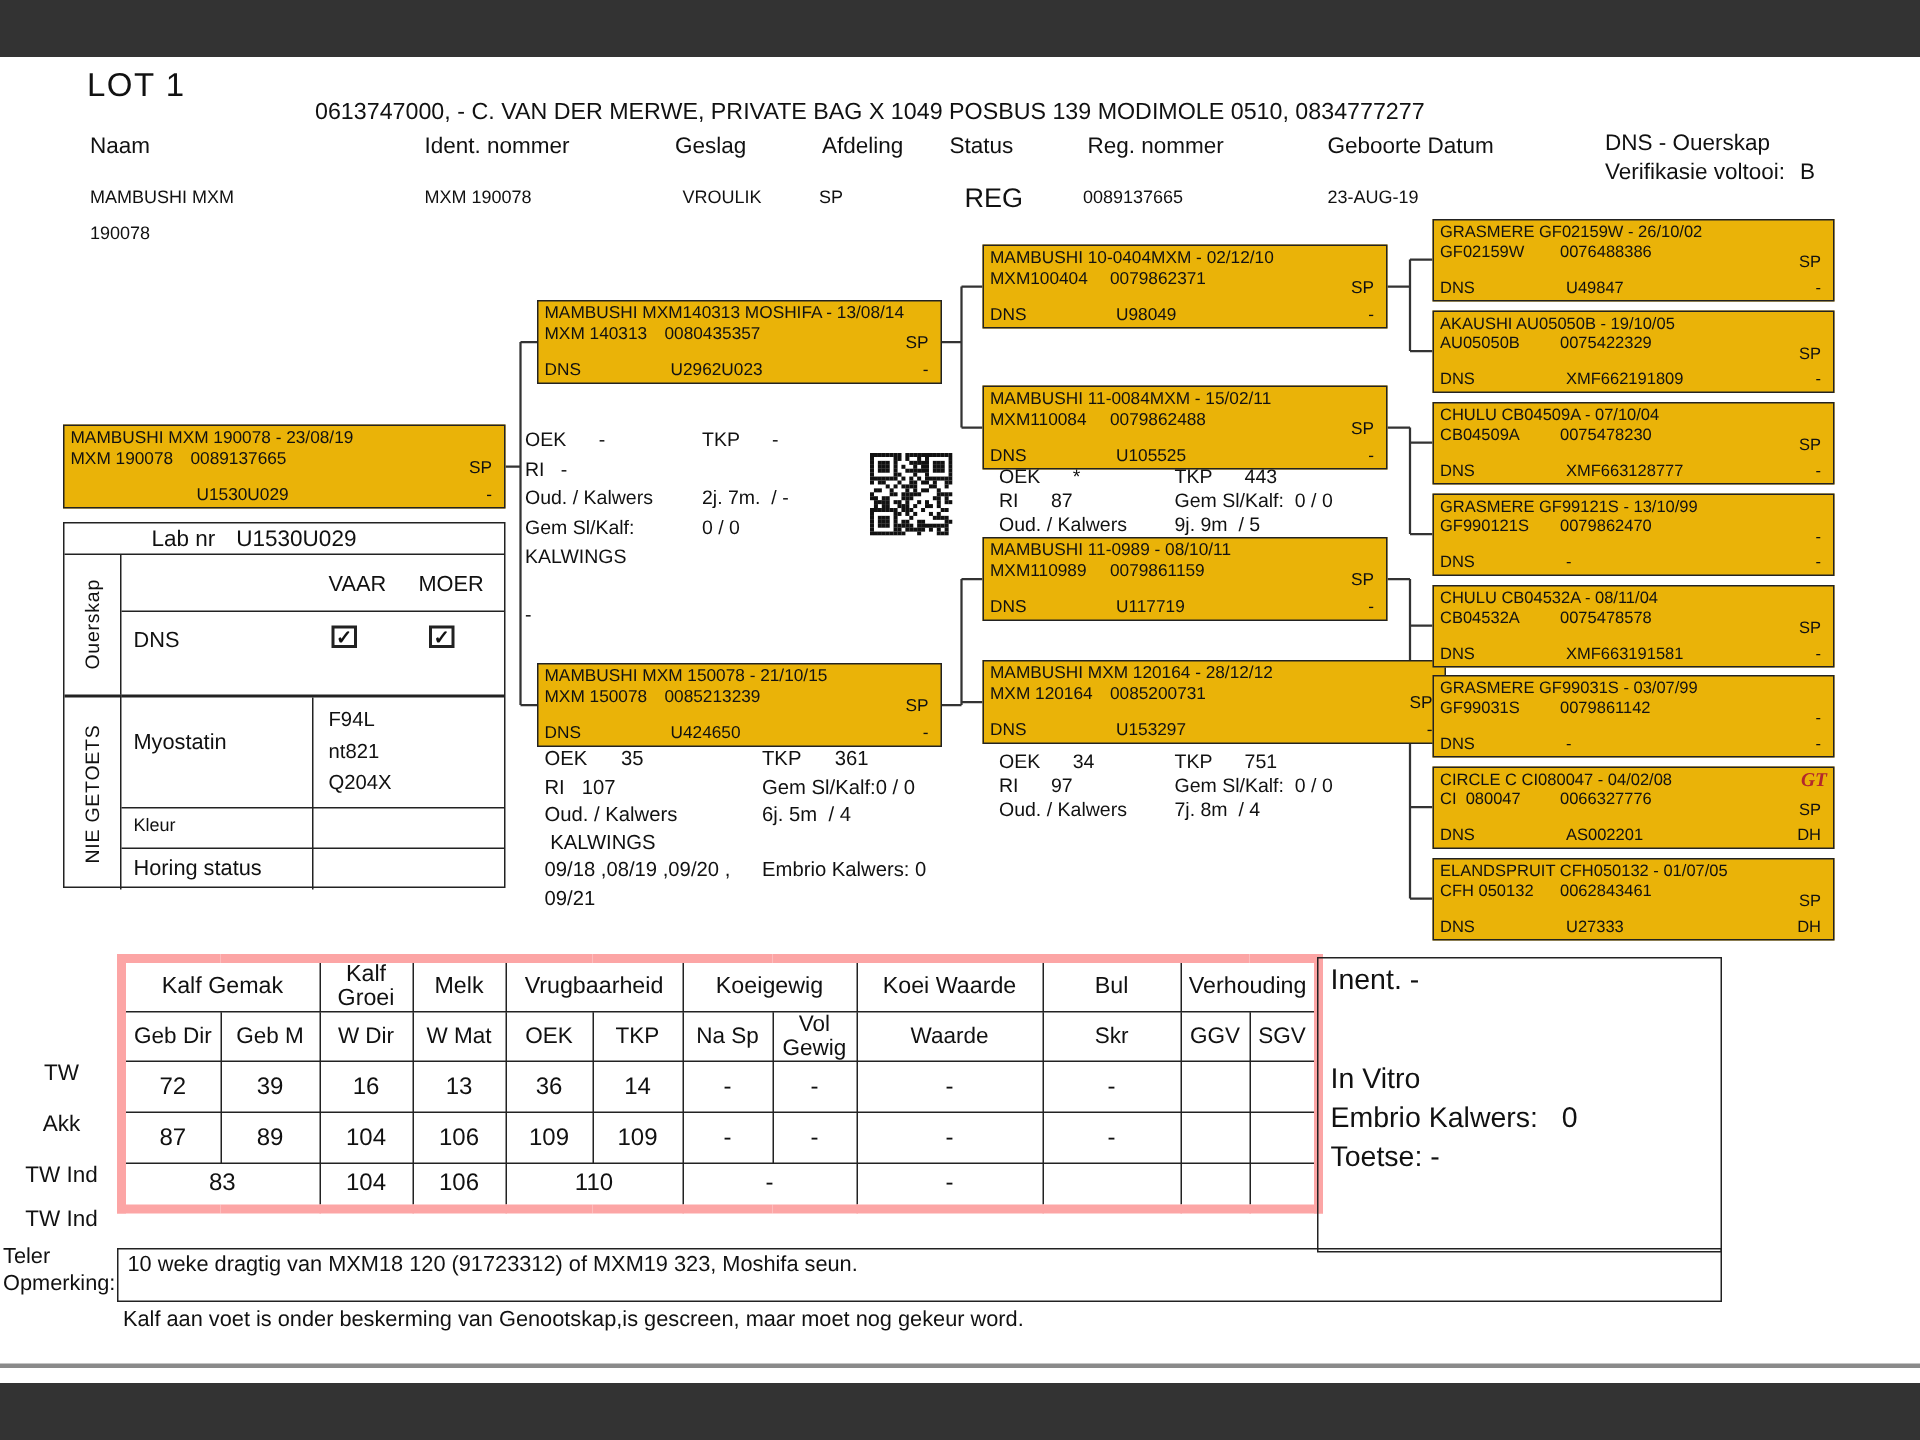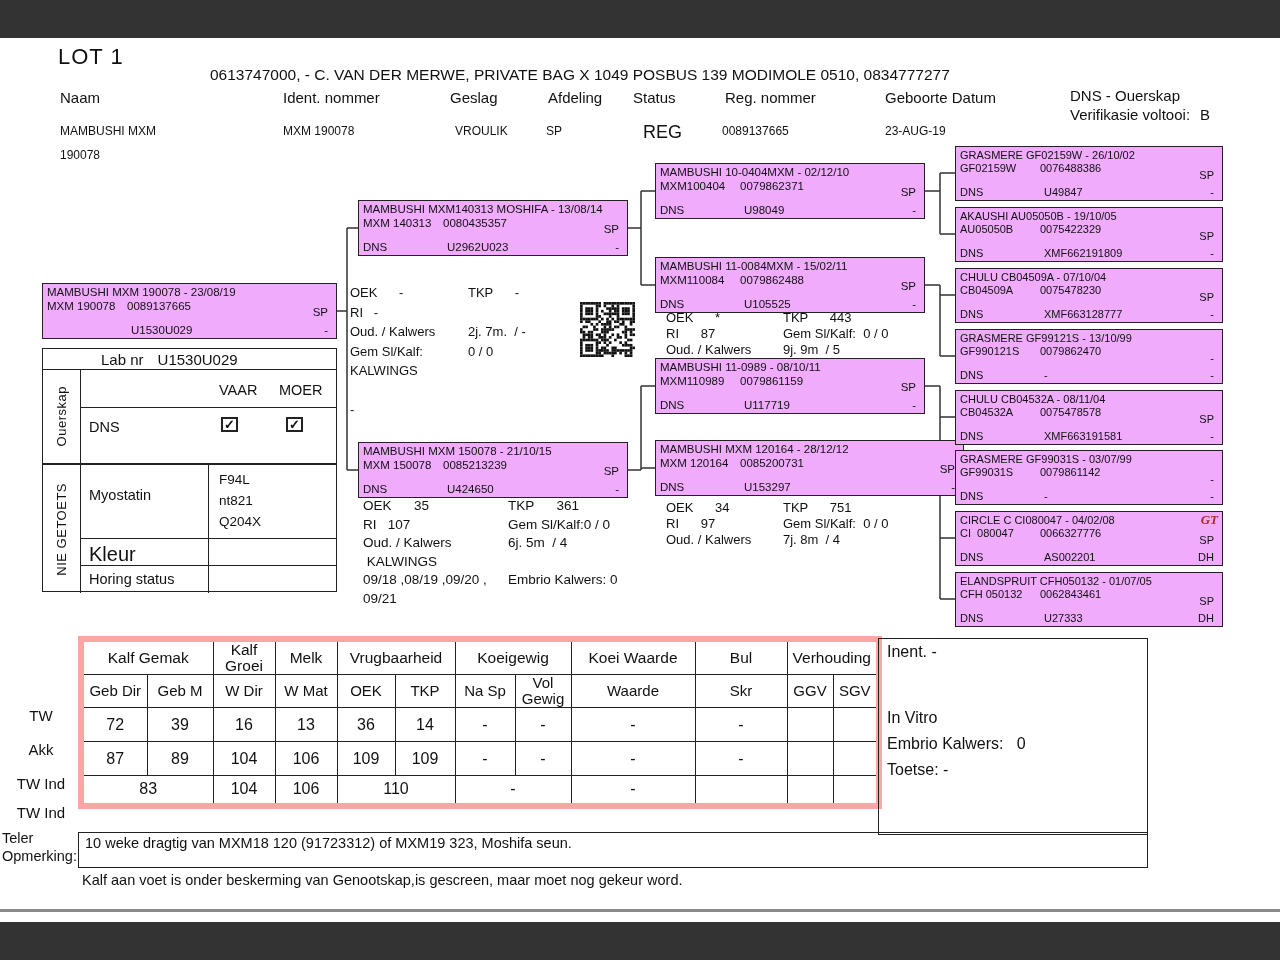--- a/index.html
+++ b/index.html
@@ -15,21 +15,21 @@
   .sv{position:absolute;font-size:12px;white-space:nowrap}
   .sh-naam{left:60px;top:89px}.sh-ident{left:283px;top:89px}.sh-geslag{left:450px;top:89px}
   .sh-afdeling{left:548px;top:89px}.sh-status{left:633px;top:89px}.sh-reg{left:725px;top:89px}
   .sh-geboorte{left:885px;top:89px}.sh-dns1{left:1070px;top:87px}.sh-dns2{left:1070px;top:106px}
   .sh-dns2 .bval{margin-left:10px}
   .sv-naam1{left:60px;top:124px}.sv-naam2{left:60px;top:148px}.sv-ident{left:283px;top:124px}
   .sv-geslag{left:455px;top:124px}.sv-afdeling{left:546px;top:124px}
   .sv-status{left:643px;top:122px;font-size:18px}.sv-reg{left:722px;top:124px}.sv-geboorte{left:885px;top:124px}
   .connectors{position:absolute;left:0;top:0;pointer-events:none}
   
-  .pbox{position:absolute;border:1.5px solid #222;background:#f0abfc;font-size:11.5px}
+  .pbox{position:absolute;border:1.5px solid #222;background:#eab308;font-size:11.5px}
   .pbox .pb-t{position:absolute;left:4px;top:2px;white-space:nowrap}
   .pbox .pb-i{position:absolute;left:4px;top:16px;white-space:nowrap}
   .pbox .pb-id{display:inline-block;min-width:80px;white-space:pre}
   .pbox .pb-d{position:absolute;left:4px;bottom:2px;white-space:nowrap}
   .pbox .pb-dl{display:inline-block;min-width:84px}
   .pbox .pb-sp{position:absolute;right:8px;top:22px}
   .pbox .pb-corner{position:absolute;right:8px;bottom:2px}
   .gt-logo{position:absolute;right:4px;top:0;color:#b3282d;font-family:"Liberation Serif",serif;font-style:italic;font-weight:bold;font-size:13px}
   .box-animal{left:42px;top:283px;width:295px;height:56px}
   .box-sire{left:358px;top:200px;width:270px;height:56px}
@@ -72,37 +72,37 @@
   .ip-moer{position:absolute;left:198px;top:12px;font-size:14.5px}
   .ip-dnsrow{position:relative;height:53px}
   .ip-dns{position:absolute;left:8px;top:11px;font-size:14.5px}
   .cb{position:absolute;top:9px;width:17px;height:15px;border:2px solid #222;text-align:center;line-height:12px;font-size:13px;font-weight:bold}
   .cb-vaar{left:140px}.cb-moer{left:205px}
   .ip-main-bot{position:absolute;left:38px;top:114px;right:0;height:130px;border-top:2px solid #222}
   .ip-vdiv{position:absolute;left:127px;top:0;bottom:0;border-left:1.5px solid #222}
   .ip-myo{position:relative;height:74px;border-bottom:1.5px solid #222}
   .ip-myol{position:absolute;left:8px;top:22px;font-size:14.5px}
   .ip-myov{position:absolute;left:138px;top:4px;font-size:13.5px;line-height:21px}
-  .ip-kleur{height:27px;border-bottom:1.5px solid #222;padding:4px 0 0 8px;font-size:20px}
+  .ip-kleur{height:27px;border-bottom:1.5px solid #222;padding:4px 0 0 8px;font-size:12px}
   .ip-horing{height:26px;padding:5px 0 0 8px;font-size:14.5px}
   
   #ebv-table{position:absolute;left:78px;top:636px;border-collapse:collapse;border:6px solid #fca5a5;table-layout:fixed}
   #ebv-table th,#ebv-table td{border:1.5px solid #222;text-align:center;font-weight:normal;overflow:hidden}
   #ebv-table tr.gh th{height:32px;font-size:15.5px;line-height:16px}
   #ebv-table tr.ch th{height:32px;font-size:15px;line-height:16px}
   #ebv-table tr.dr td{height:34px;font-size:16px}
   #ebv-table tr.dr3 td{height:30px}
   .rl{position:absolute;left:12px;width:58px;text-align:center;font-size:15px;white-space:nowrap}
   .rl0{top:707px}.rl1{top:741px}.rl2{top:775px}.rl3{top:804px}
   .teler-label{position:absolute;left:2px;top:829px;font-size:14.5px;line-height:18px}
   .teler-box{position:absolute;left:78px;top:832px;width:1070px;height:36px;border:1.5px solid #222;padding:2px 0 0 6px;font-size:14.5px}
   .footer-note{position:absolute;left:82px;top:872px;font-size:14.5px}
   
   .inent-panel{position:absolute;left:878px;top:638px;width:270px;height:197px;border:1.5px solid #222}
-  .inent-panel div{position:absolute;left:8px;white-space:pre;font-size:16px}
+  .inent-panel div{position:absolute;left:8px;white-space:pre;font-size:19px}
   .inent-l1{top:4px}.inent-l2{top:70px}.inent-l3{top:96px}.inent-l4{top:122px}
 </style>
 </head>
 <body>
 
 <div class="page">
   <div class="topbar"></div>
 
   <div class="lot-title">LOT 1</div>
   <div class="owner-line">0613747000, - C. VAN DER MERWE, PRIVATE BAG X 1049 POSBUS 139 MODIMOLE 0510, 0834777277</div>

